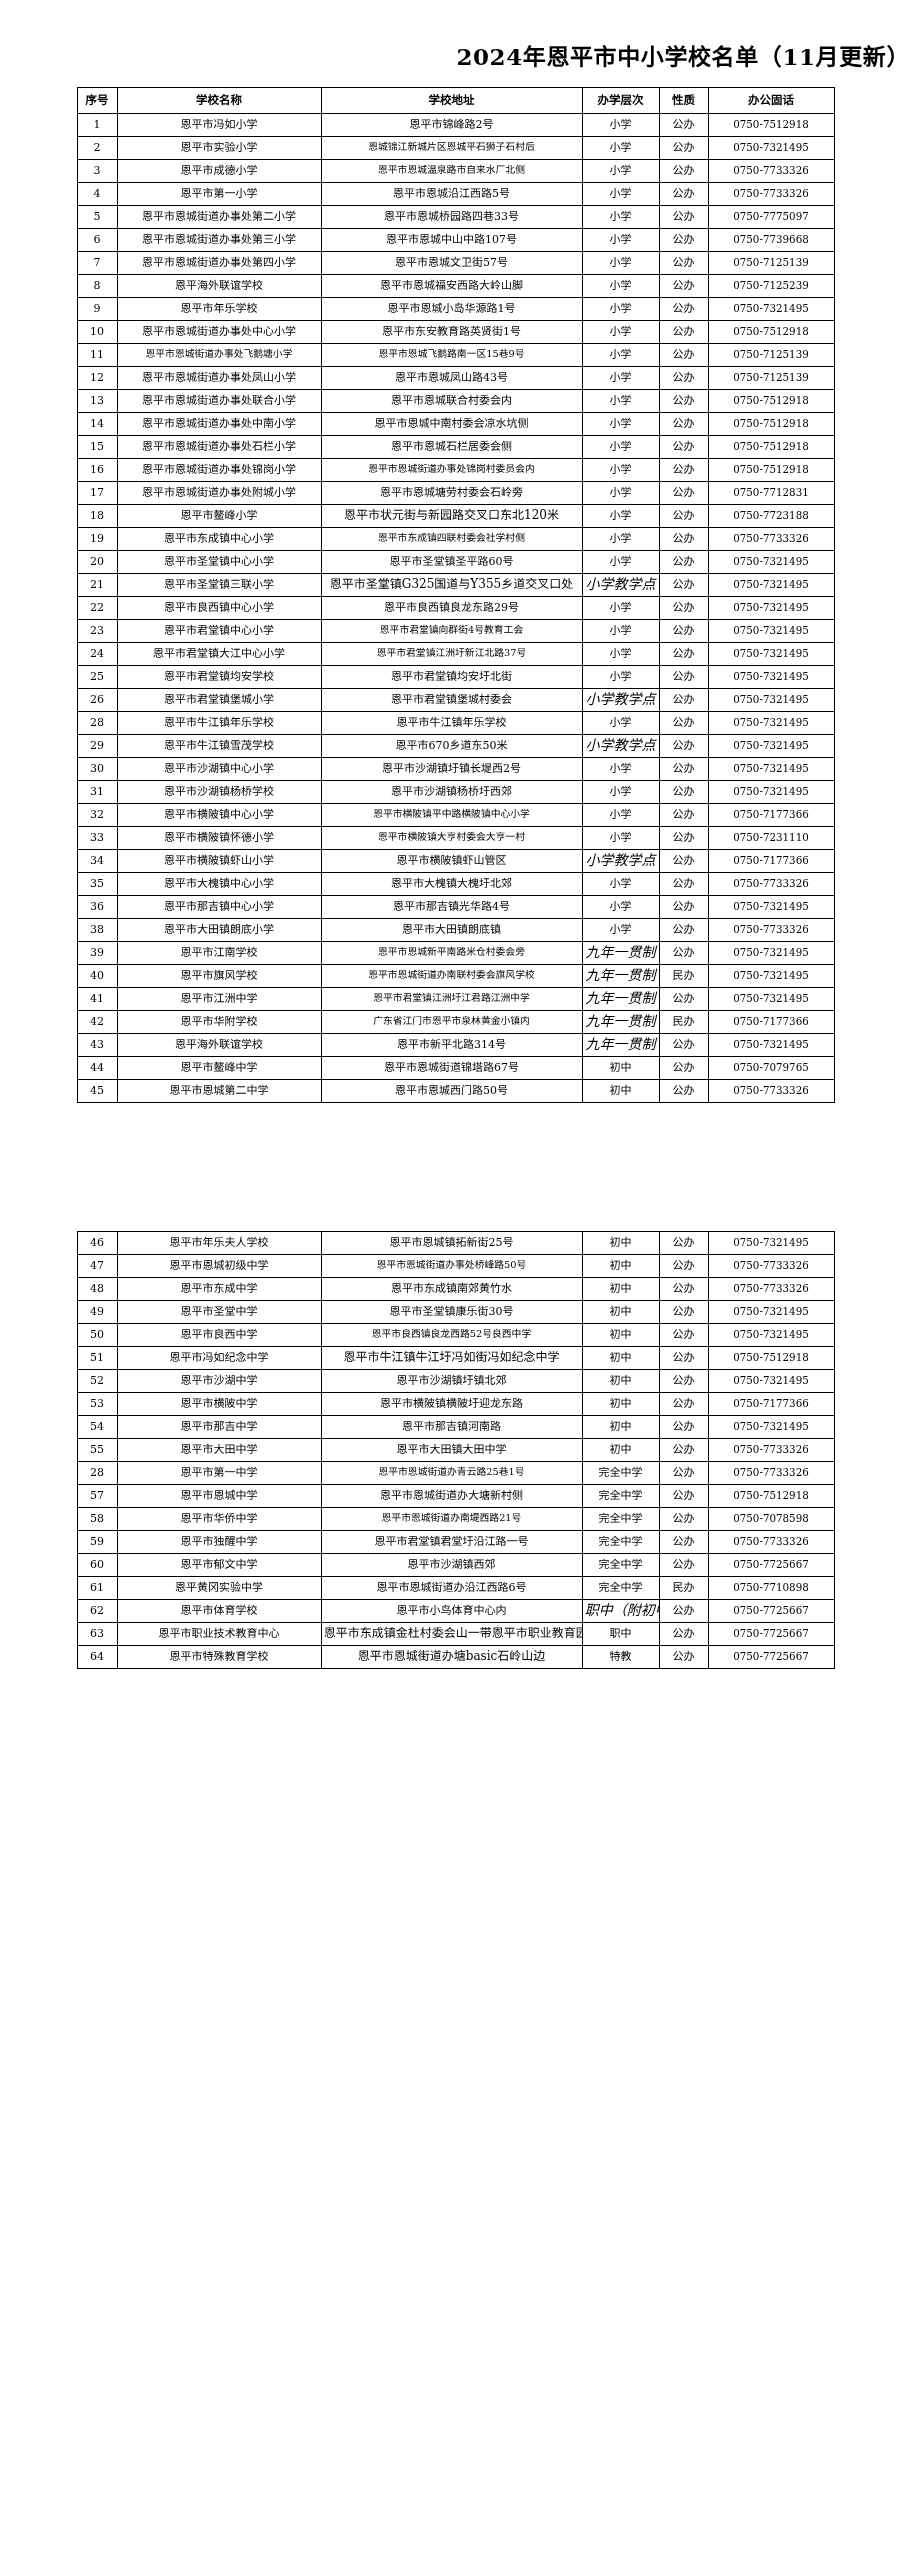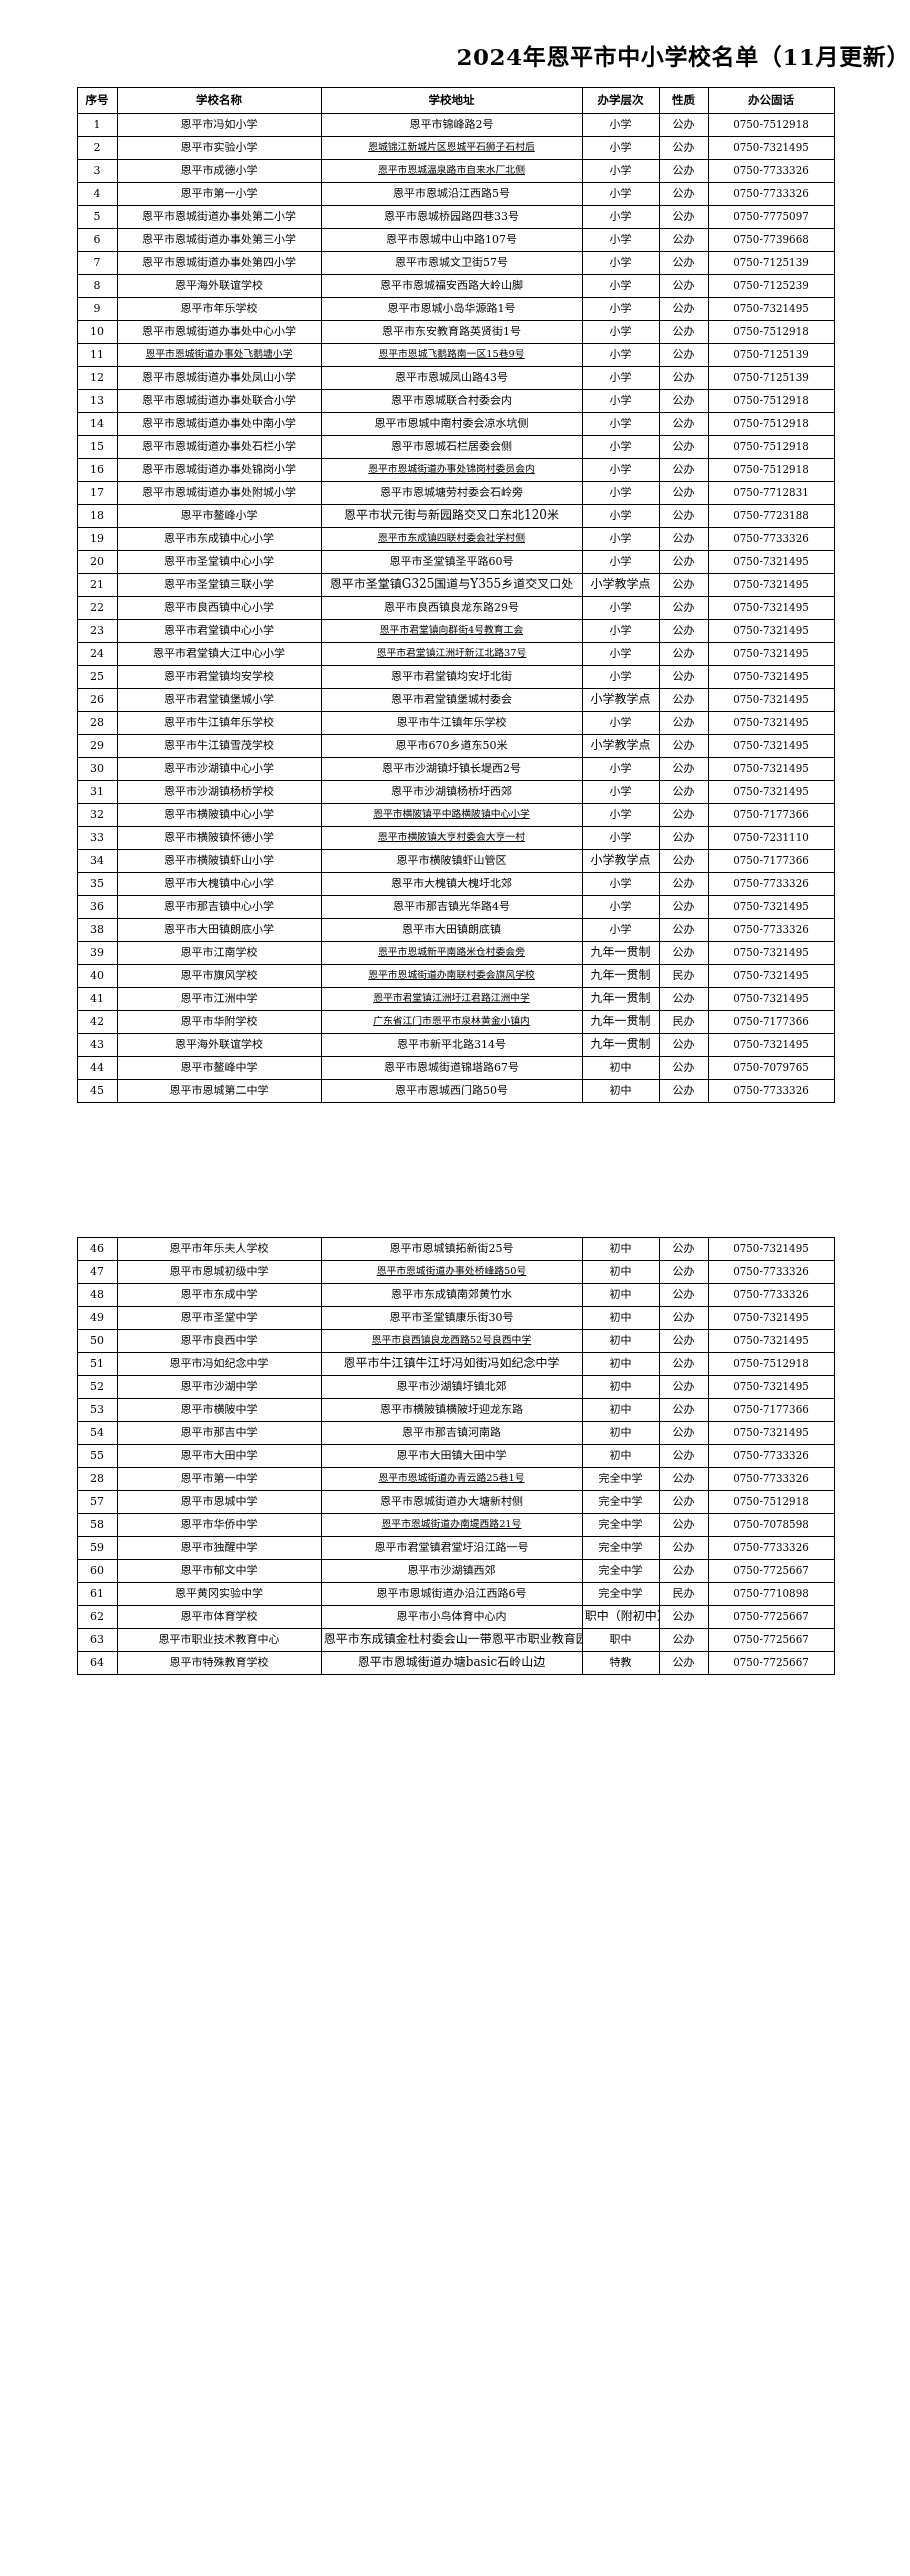--- a/index.html
+++ b/index.html
@@ -26,21 +26,21 @@
     text-align: right;
     font-size: 23px;
     font-weight: 700;
     letter-spacing: 0.6px;
     line-height: 1.2;
     padding-top: 27.5px;
     padding-bottom: 0;
     font-family: "DejaVu Serif", "Liberation Serif", serif;
   }
   .table-block {
-    margin: 10px auto;
+    margin: 4px auto;
     width: 757px;
   }
   .block-1 { margin-top: 16px; }
   .block-2 { margin-top: 69px; }
 
   table.school-table {
     border-collapse: collapse;
     width: 757px;
     table-layout: fixed;
     font-size: 11px;
@@ -78,24 +78,25 @@
   col.c-phone  { width: 126px; }
 
   td.idx { font-size: 11px; }
   td.phone {
     font-family: "DejaVu Serif", "Liberation Serif", serif;
     letter-spacing: 0px;
     font-size: 10.3px;
   }
   td.cell-multiline {
     white-space: normal;
-    font-size: 12px;
+    font-size: 14px;
     line-height: 1.15;
-  }
-  td.tight { font-size: 9.8px; text-decoration: underline; }
+    font-style: italic;
+  }
+  td.tight { font-size: 9.8px; }
   td.tighter { font-size: 12px; }
   .spacer-gap { height: 55px; }
 </style>
 </head>
 <body>
 
 <div class="page">
 
   <h1 class="doc-title">2024年恩平市中小学校名单（11月更新）</h1>
 

